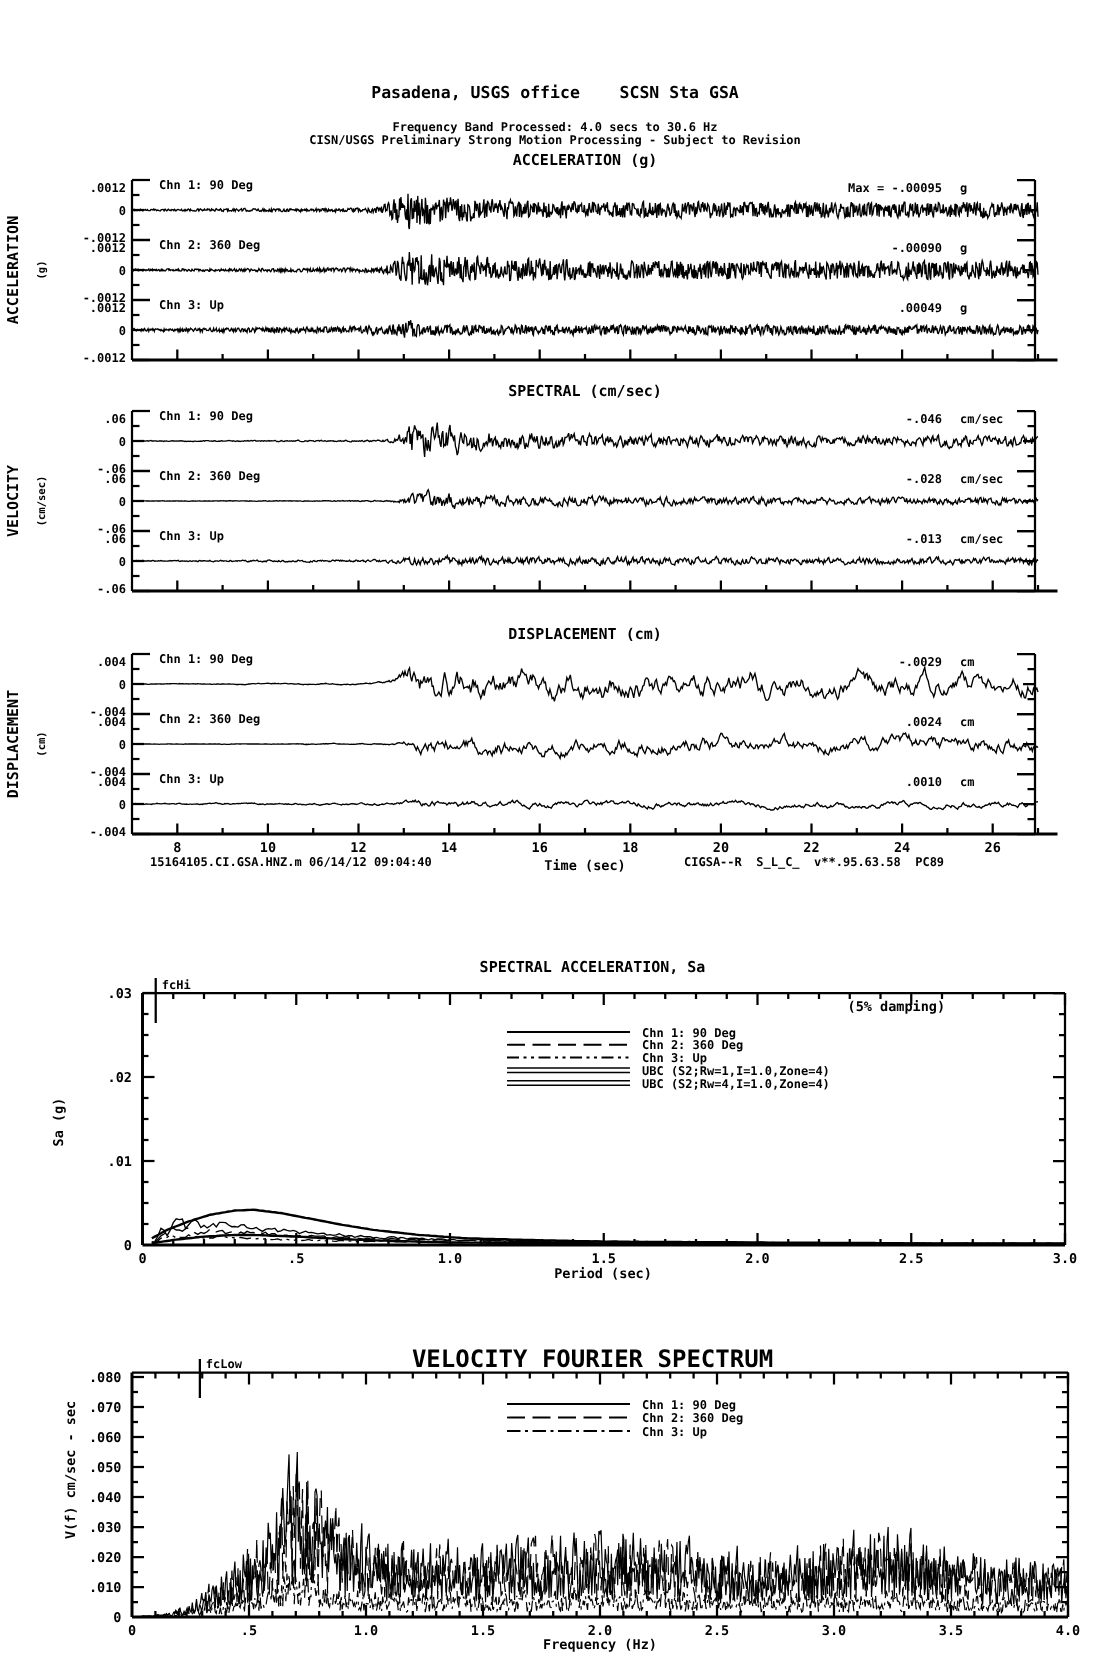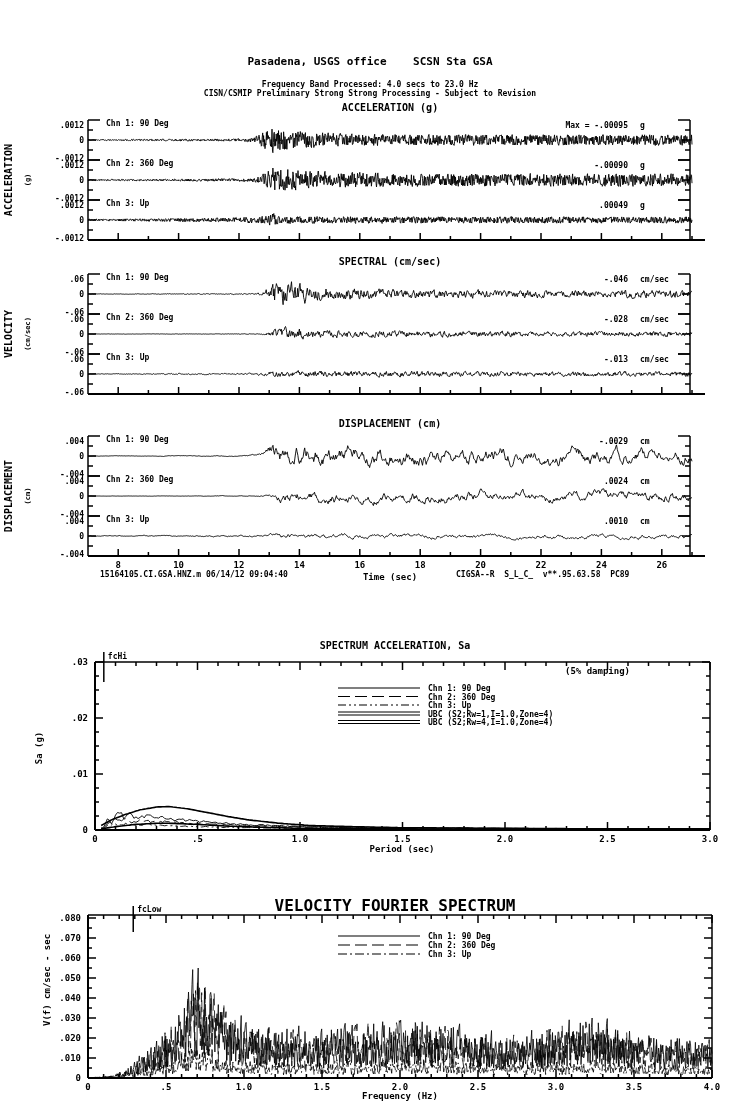--- a/index.html
+++ b/index.html
@@ -10,22 +10,22 @@
   .pre{white-space:pre;}
   svg{position:absolute;left:0;overflow:visible;}
   svg text{font-family:"DejaVu Sans Mono",monospace;font-weight:bold;fill:#000;}
 </style>
 </head>
 <body>
 
 <div class="page">
 
   <div class="abs ctr" style="left:370px;top:55px;font-size:11px">Pasadena, USGS office    SCSN Sta GSA</div>
-  <div class="abs ctr" style="left:370px;top:80px;font-size:8px">Frequency Band Processed: 4.0 secs to 23.0 Hz</div>
-  <div class="abs ctr" style="left:370px;top:89px;font-size:8px">CISN/CSMIP Preliminary Strong Strong Processing - Subject to Revision</div>
+  <div class="abs ctr" style="left:370px;top:80px;font-size:8px">Frequency Band Processed: 4.0 secs to 30.6 Hz</div>
+  <div class="abs ctr" style="left:370px;top:89px;font-size:8px">CISN/USGS Preliminary Strong Motion Processing - Subject to Revision</div>
 
   <div class="abs ctr" style="left:390px;top:102px;font-size:10px">ACCELERATION (g)</div>
   <div class="abs ctr" style="left:390px;top:256px;font-size:10px">SPECTRAL (cm/sec)</div>
   <div class="abs ctr" style="left:390px;top:418px;font-size:10px">DISPLACEMENT (cm)</div>
 
   <svg id="ts0" width="739" height="150" style="top:112px">
       <g>
         <g>
           <line x1="88" y1="8" x2="88" y2="48" stroke="#000" stroke-width="1.5"></line>
           <line x1="88" y1="8" x2="100" y2="8" stroke="#000" stroke-width="1.5"></line>
@@ -338,21 +338,21 @@
         <line x1="692" y1="128" x2="692" y2="124" stroke="#000" stroke-width="1.5"></line>
         <text x="390" y="152" font-size="9" text-anchor="middle">Time (sec)</text>
       </g>
       <text x="12" y="68" font-size="10" text-anchor="middle" transform="rotate(-90 12 68)">DISPLACEMENT</text>
       <text x="30" y="68" font-size="7" text-anchor="middle" transform="rotate(-90 30 68)">(cm)</text>
     </svg>
 
   <div class="abs pre" style="left:100px;top:570px;font-size:8px">15164105.CI.GSA.HNZ.m 06/14/12 09:04:40</div>
   <div class="abs pre" style="left:456px;top:570px;font-size:8px">CIGSA--R  S_L_C_  v**.95.63.58  PC89</div>
 
-  <div class="abs ctr" style="left:395px;top:640px;font-size:10px">SPECTRUM ACCELERATION, Sa</div>
+  <div class="abs ctr" style="left:395px;top:640px;font-size:10px">SPECTRAL ACCELERATION, Sa</div>
   <svg id="sa" width="739" height="212" style="top:652px">
       <g>
         <line x1="95" y1="10" x2="710" y2="10" stroke="#000" stroke-width="1.5"></line>
         <line x1="95" y1="10" x2="95" y2="178" stroke="#000" stroke-width="2"></line>
         <line x1="95" y1="178" x2="710" y2="178" stroke="#000" stroke-width="2"></line>
         <line x1="710" y1="10" x2="710" y2="178" stroke="#000" stroke-width="1.5"></line>
         <line x1="95" y1="164" x2="99" y2="164" stroke="#000" stroke-width="1.5"></line>
         <line x1="710" y1="164" x2="706" y2="164" stroke="#000" stroke-width="1.5"></line>
         <line x1="95" y1="150" x2="99" y2="150" stroke="#000" stroke-width="1.5"></line>
         <line x1="710" y1="150" x2="706" y2="150" stroke="#000" stroke-width="1.5"></line>

